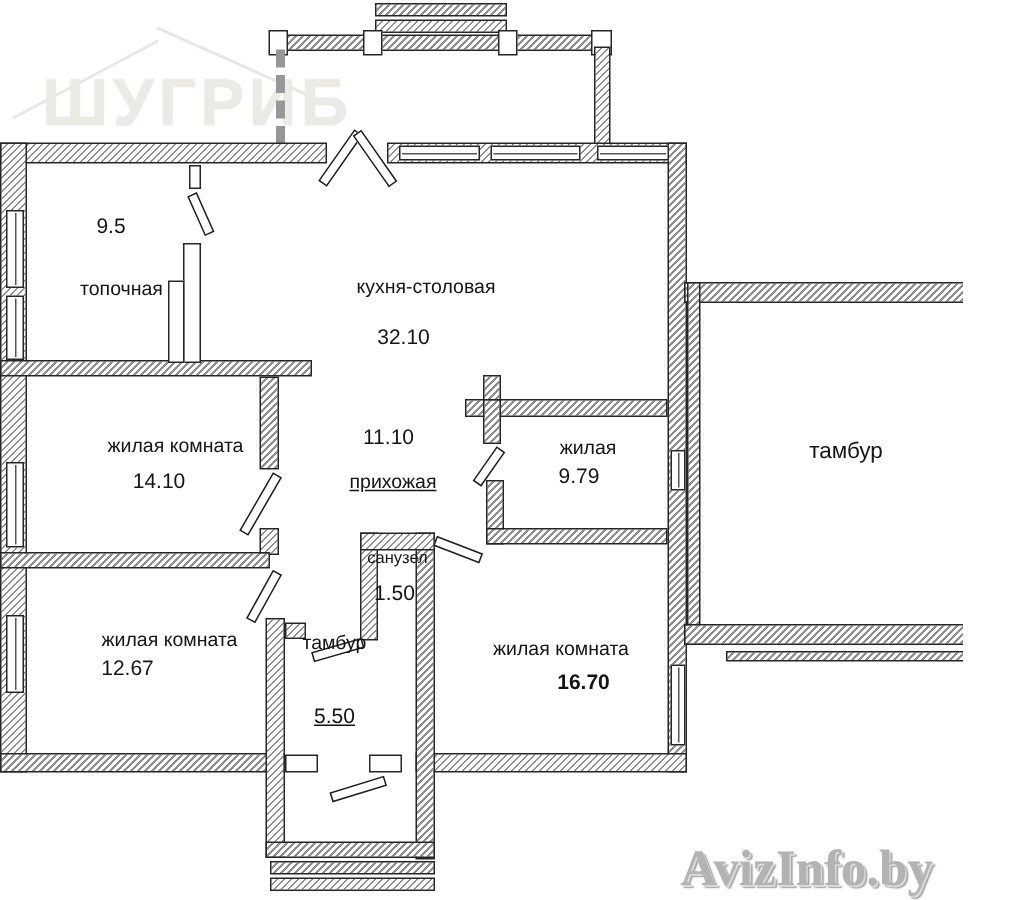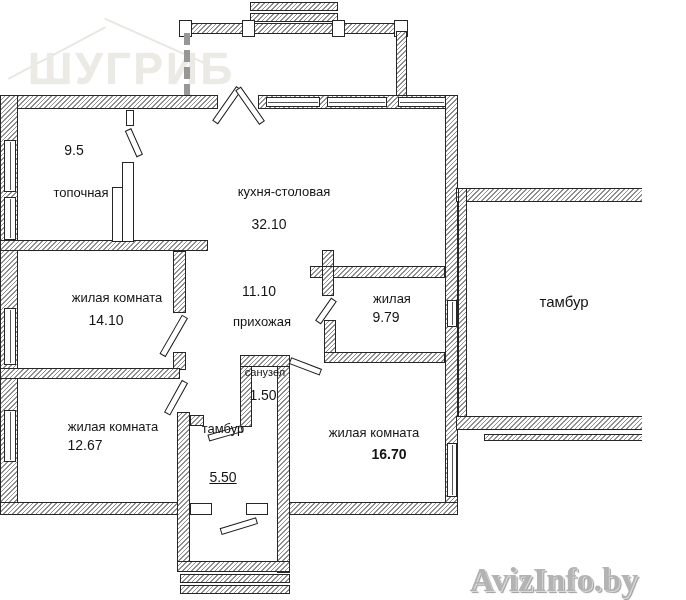--- a/index.html
+++ b/index.html
@@ -25,21 +25,21 @@
   .lbl{position:absolute;color:#141414;white-space:nowrap;transform:translate(-50%,-50%);}
   .nm{font-size:13px;}
   .nm-sm{font-size:11px;}
   .nm-lg{font-size:15px;}
   .ar{font-size:14px;text-align:center;}
   .ar-sm{font-size:14px;}
   
   .logo-wm{position:absolute;left:28px;top:44px;font-size:44px;font-weight:bold;
            letter-spacing:3px;color:#eceae5;text-shadow:0 0 1px #e2e0da;}
   .roofline{position:absolute;background:#e9e7e2;height:2px;}
-  .site-wm{position:absolute;right:4px;top:561px;font-family:"Liberation Serif",serif;
+  .site-wm{position:absolute;right:20px;top:561px;font-family:"Liberation Serif",serif;
            font-weight:bold;font-size:34px;color:#b3b3b3;
            text-shadow:1px 1px 0 #d9d9d9,2px 2px 1px #9c9c9c;}
 </style>
 </head>
 <body>
 
 <div id="plan">
 
   <div class="roofline" style="left:2px;top:52px;width:110px;transform:rotate(-28deg);"></div>
   <div class="roofline" style="left:100px;top:40px;width:110px;transform:rotate(24deg);"></div>
@@ -125,21 +125,21 @@
   <div class="lbl ar" style="left:74px;top:150px;">9.5</div>
   <div class="lbl nm" style="left:81px;top:192px;">топочная</div>
 
   <div class="lbl ar" style="left:269px;top:188px;margin-top:36px;">32.10</div>
   <div class="lbl nm" style="left:284px;top:191px;">кухня-столовая</div>
 
   <div class="lbl nm" style="left:117px;top:297px;">жилая комната</div>
   <div class="lbl ar" style="left:106px;top:320px;">14.10</div>
 
   <div class="lbl ar" style="left:259px;top:291px;">11.10</div>
-  <div class="lbl nm" style="left:262px;top:321px;">прихожая</div>
+  <div class="lbl nm" style="left:262px;top:321px;text-decoration:underline;">прихожая</div>
 
   <div class="lbl nm" style="left:392px;top:298px;">жилая</div>
   <div class="lbl ar" style="left:386px;top:317px;">9.79</div>
 
   <div class="lbl nm-sm" style="left:265px;top:372px;">санузел</div>
   <div class="lbl ar-sm" style="left:263px;top:395px;">1.50</div>
 
   <div class="lbl nm" style="left:113px;top:426px;">жилая комната</div>
   <div class="lbl ar" style="left:85px;top:445px;">12.67</div>
 

